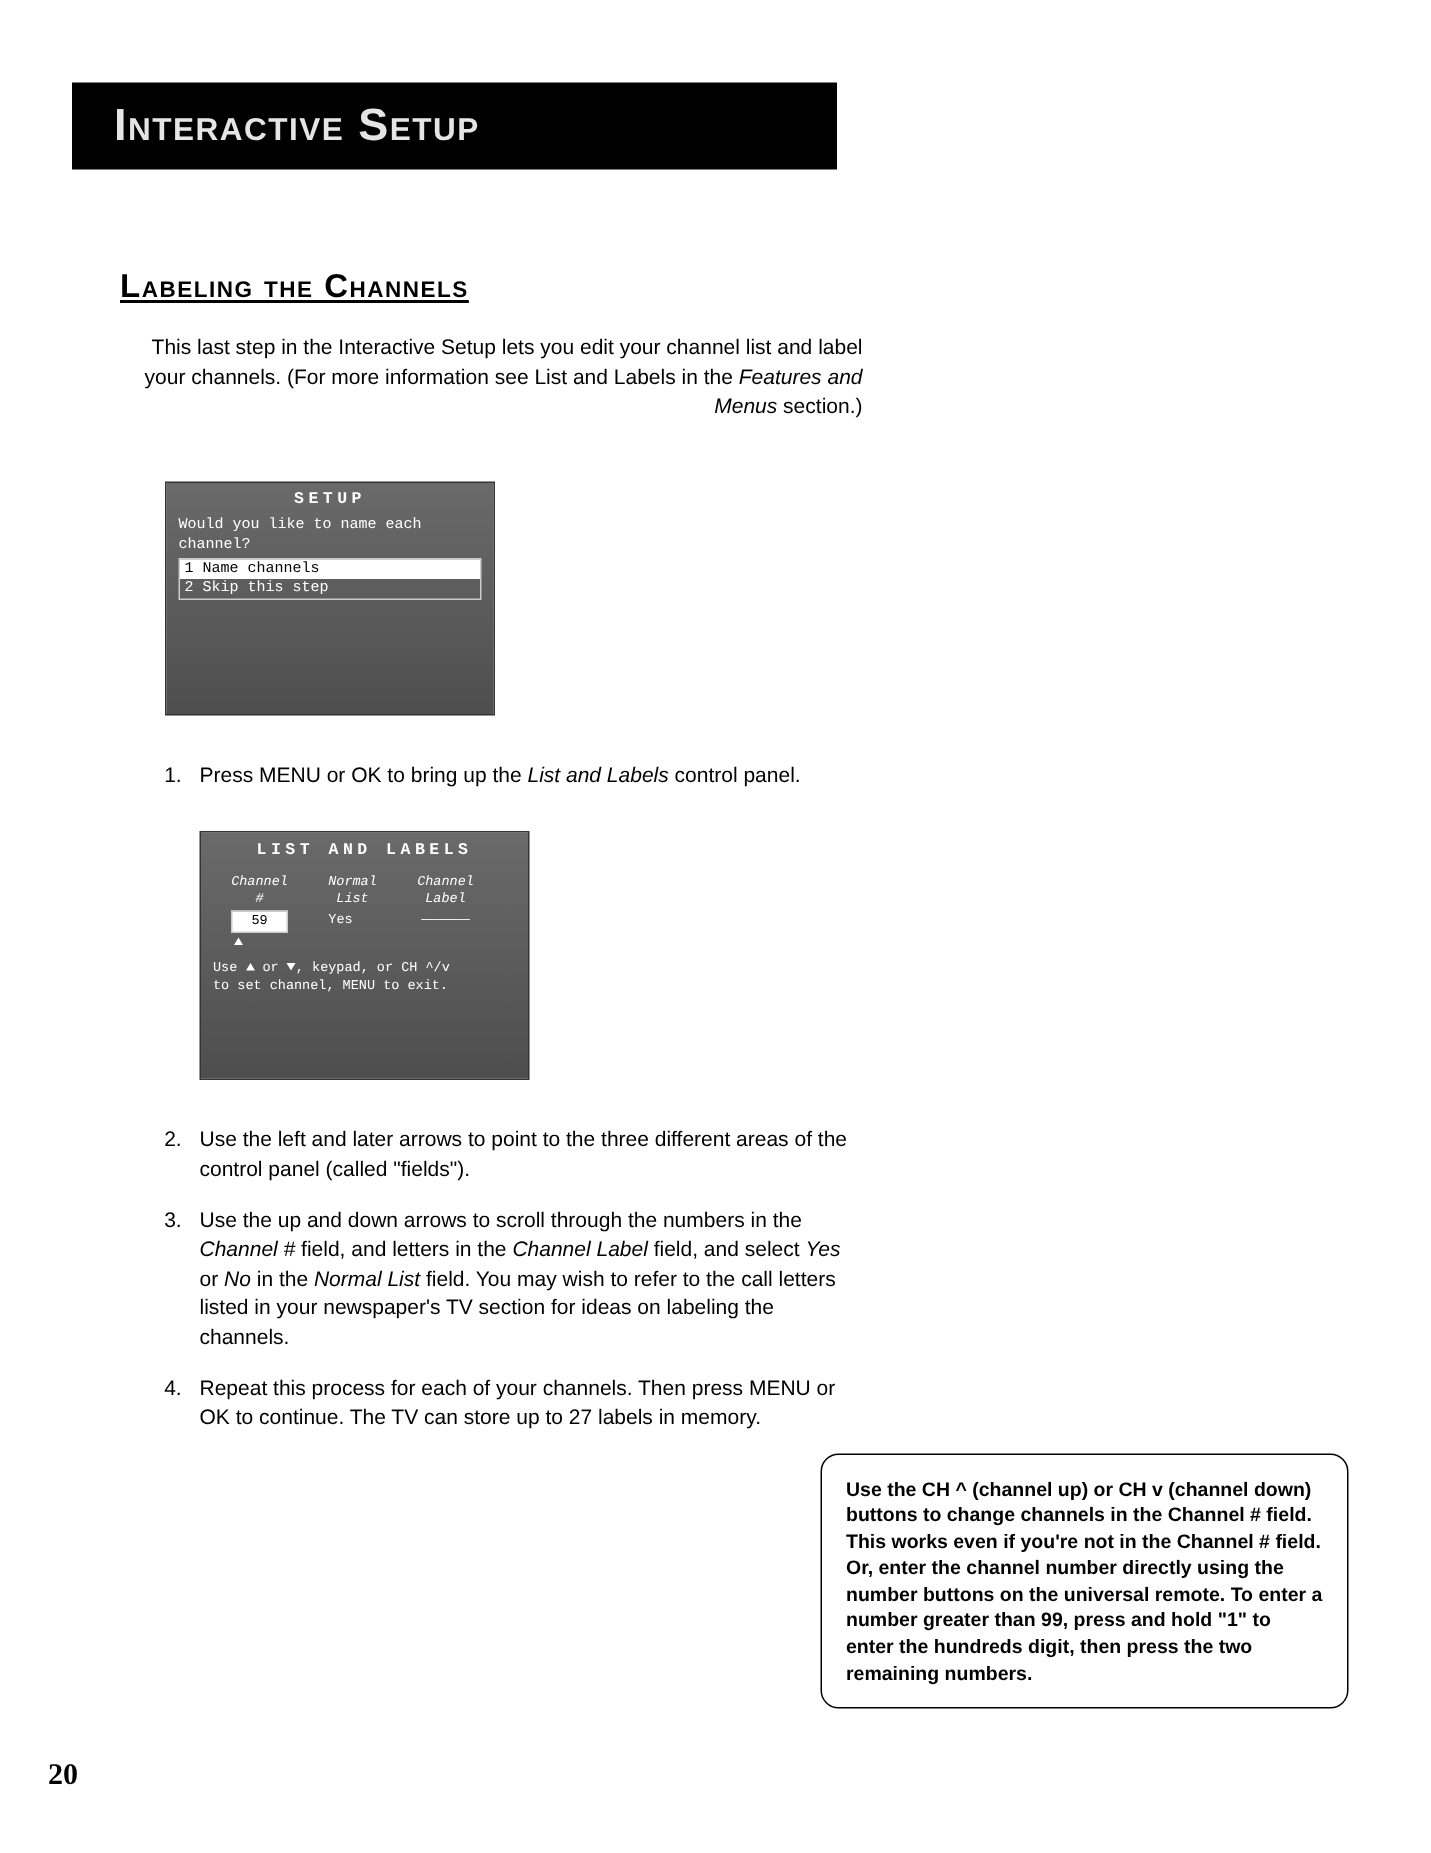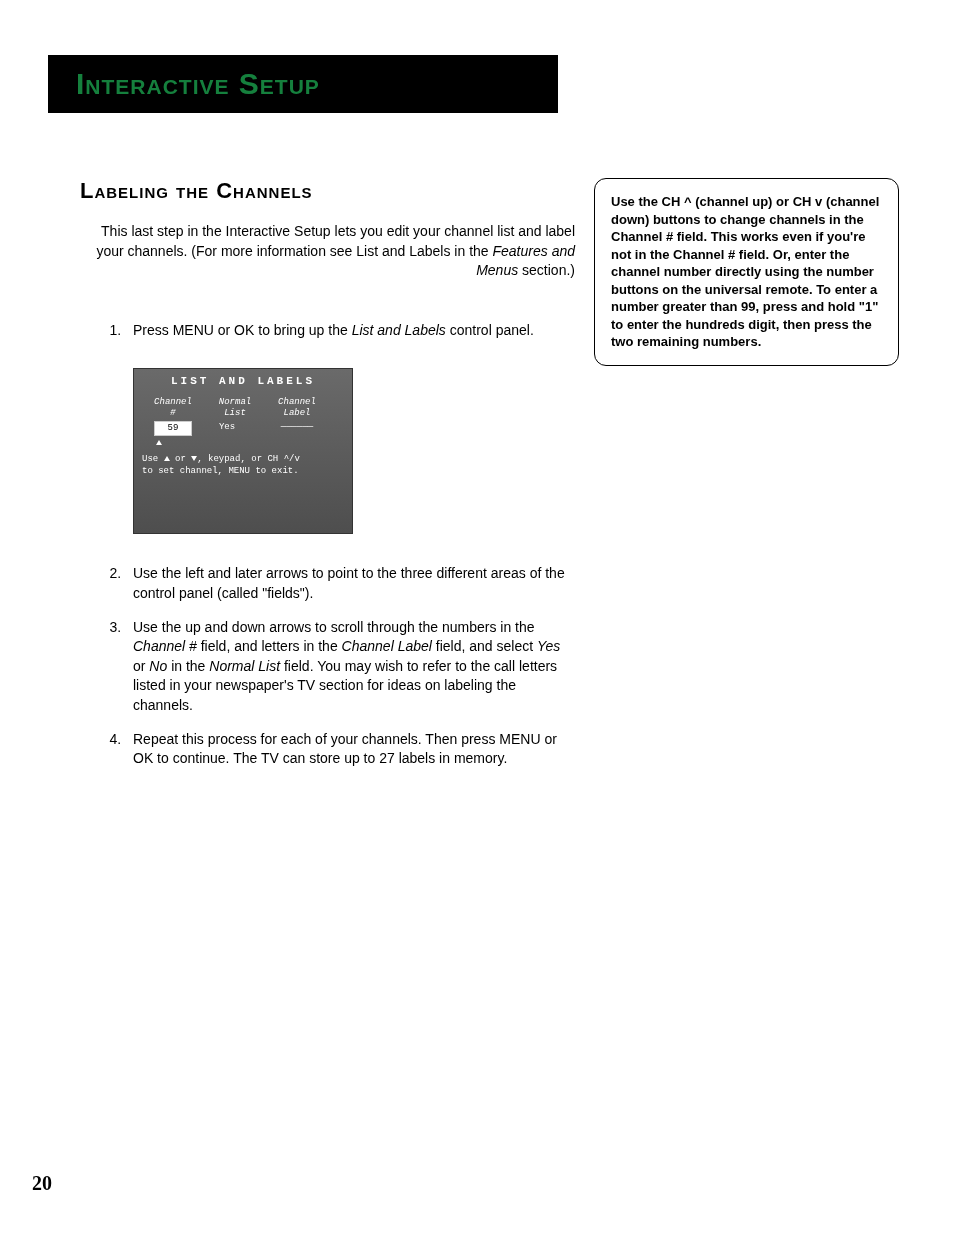--- a/index.html
+++ b/index.html
@@ -6,21 +6,21 @@
   body {
     width: 954px;
     height: 1235px;
     background: #fff;
     font-family: Arial, Helvetica, sans-serif;
     color: #000;
     position: relative;
   }
   .header-bar {
     background: #000;
-    color: #15803d;
+    color: #e5e5e5;
     padding: 12px 20px 12px 28px;
     margin: 55px 0 0 48px;
     display: inline-block;
     width: 510px;
   }
   .header-bar h1 {
     font-family: "Lithos Pro", "Trebuchet MS", Arial, sans-serif;
     font-size: 30px;
     font-weight: 900;
     letter-spacing: 1px;
@@ -28,38 +28,39 @@
   }
   .content {
     position: relative;
     padding: 65px 55px 0 80px;
   }
   .left-col {
     width: 495px;
     float: left;
   }
   .right-col {
-    width: 305px;
+    width: 352px;
     float: right;
     border: 1.5px solid #000;
     border-radius: 12px;
     padding: 14px 16px;
     font-size: 13px;
     line-height: 1.35;
     font-weight: bold;
   }
   .right-col p { margin-bottom: 10px; }
   .right-col p:last-child { margin-bottom: 0; }
   .section-title {
     font-family: "Lithos Pro", "Trebuchet MS", Arial, sans-serif;
     font-size: 22px;
     font-weight: 900;
     letter-spacing: 1px;
     font-variant: small-caps;
     margin-bottom: 18px;
+    text-decoration: underline;
   }
   .intro {
     font-size: 14px;
     line-height: 1.4;
     margin-bottom: 40px;
     text-align: right;
   }
   .intro .ital { font-style: italic; }
   .tv-screen {
     width: 220px;
@@ -159,20 +160,31 @@
   <h1>Interactive Setup</h1>
 </div>
 
 <div class="content">
   <div class="left-col">
     <h2 class="section-title">Labeling the Channels</h2>
     <p class="intro">
       <span>This last step in the Interactive Setup lets you edit your channel list and label your channels. (For more information see List and Labels in the </span><span class="ital">Features and Menus</span><span> section.)</span>
     </p>
 
+    <div class="tv-screen">
+      <div class="tv-title">SETUP</div>
+      <div class="tv-body">
+        <div class="tv-line">Would you like to name each</div>
+        <div class="tv-line">channel?</div>
+        <div class="tv-menu">
+          <div class="tv-menu-item selected">1 Name channels</div>
+          <div class="tv-menu-item">2 Skip this step</div>
+        </div>
+      </div>
+    </div>
 
     <ol class="steps">
       <li class="spaced">
         <span>Press MENU or OK to bring up the </span><span class="ital">List and Labels</span><span> control panel.</span>
 
         <div class="tv-screen labels" style="margin-top:28px; margin-left:0;">
           <div class="tv-title">LIST AND LABELS</div>
           <div class="tv-cols">
             <div class="tv-col">
               <div>Channel</div>

